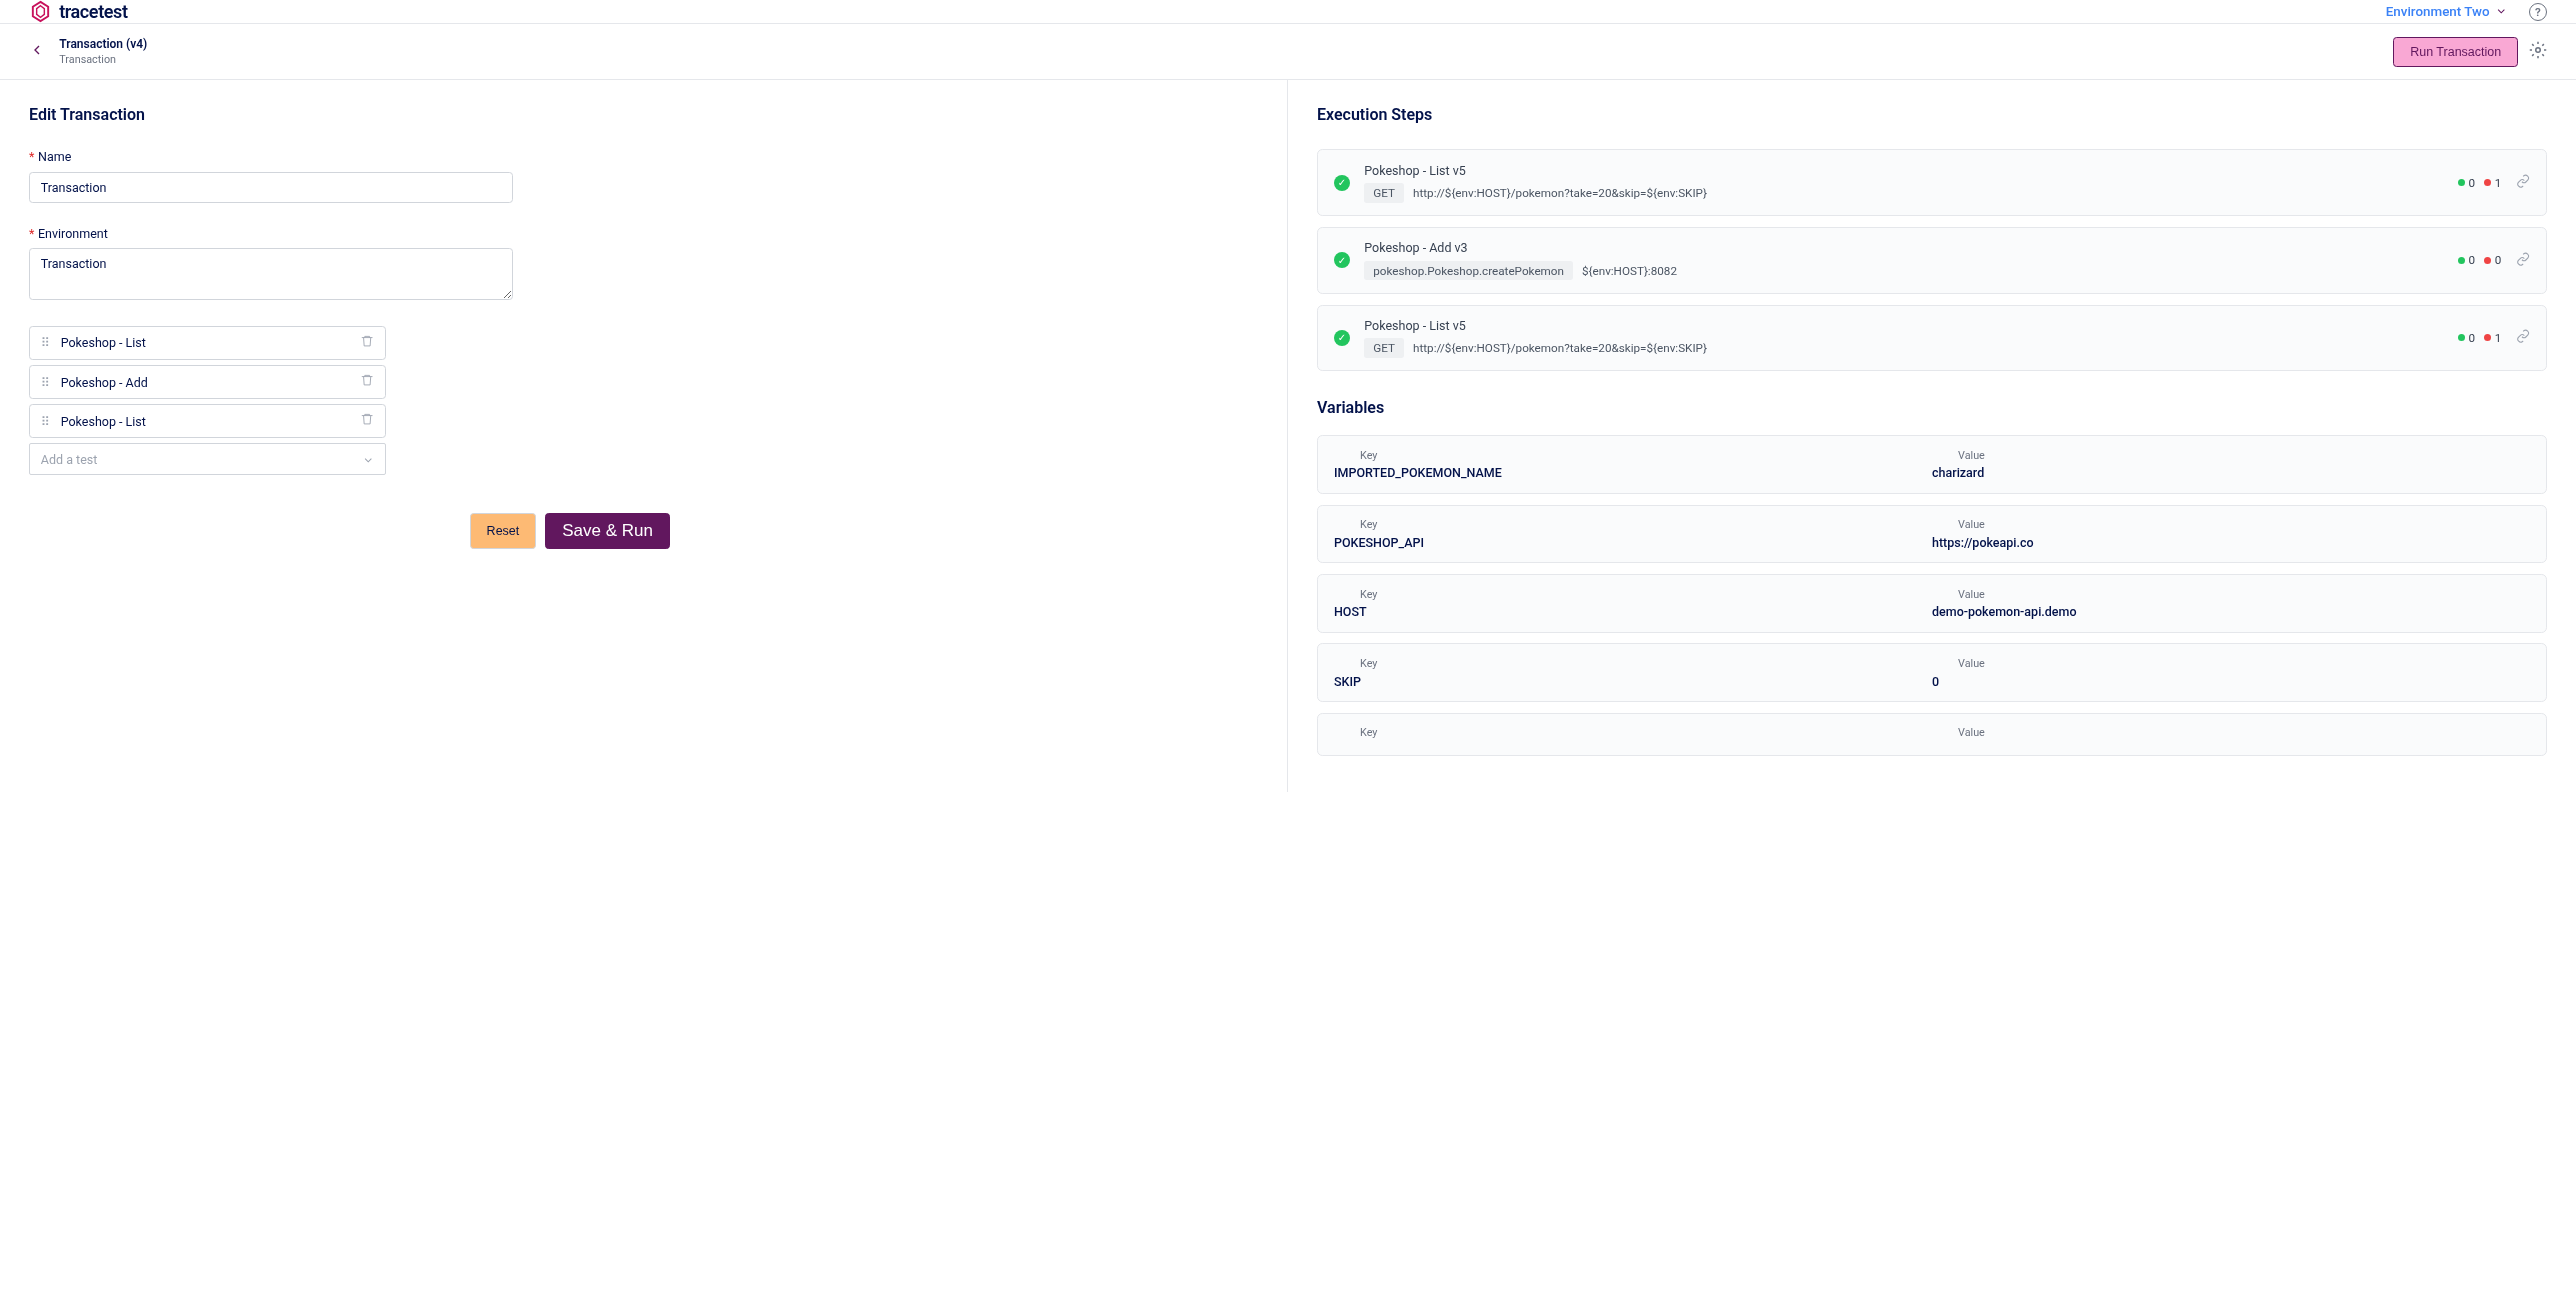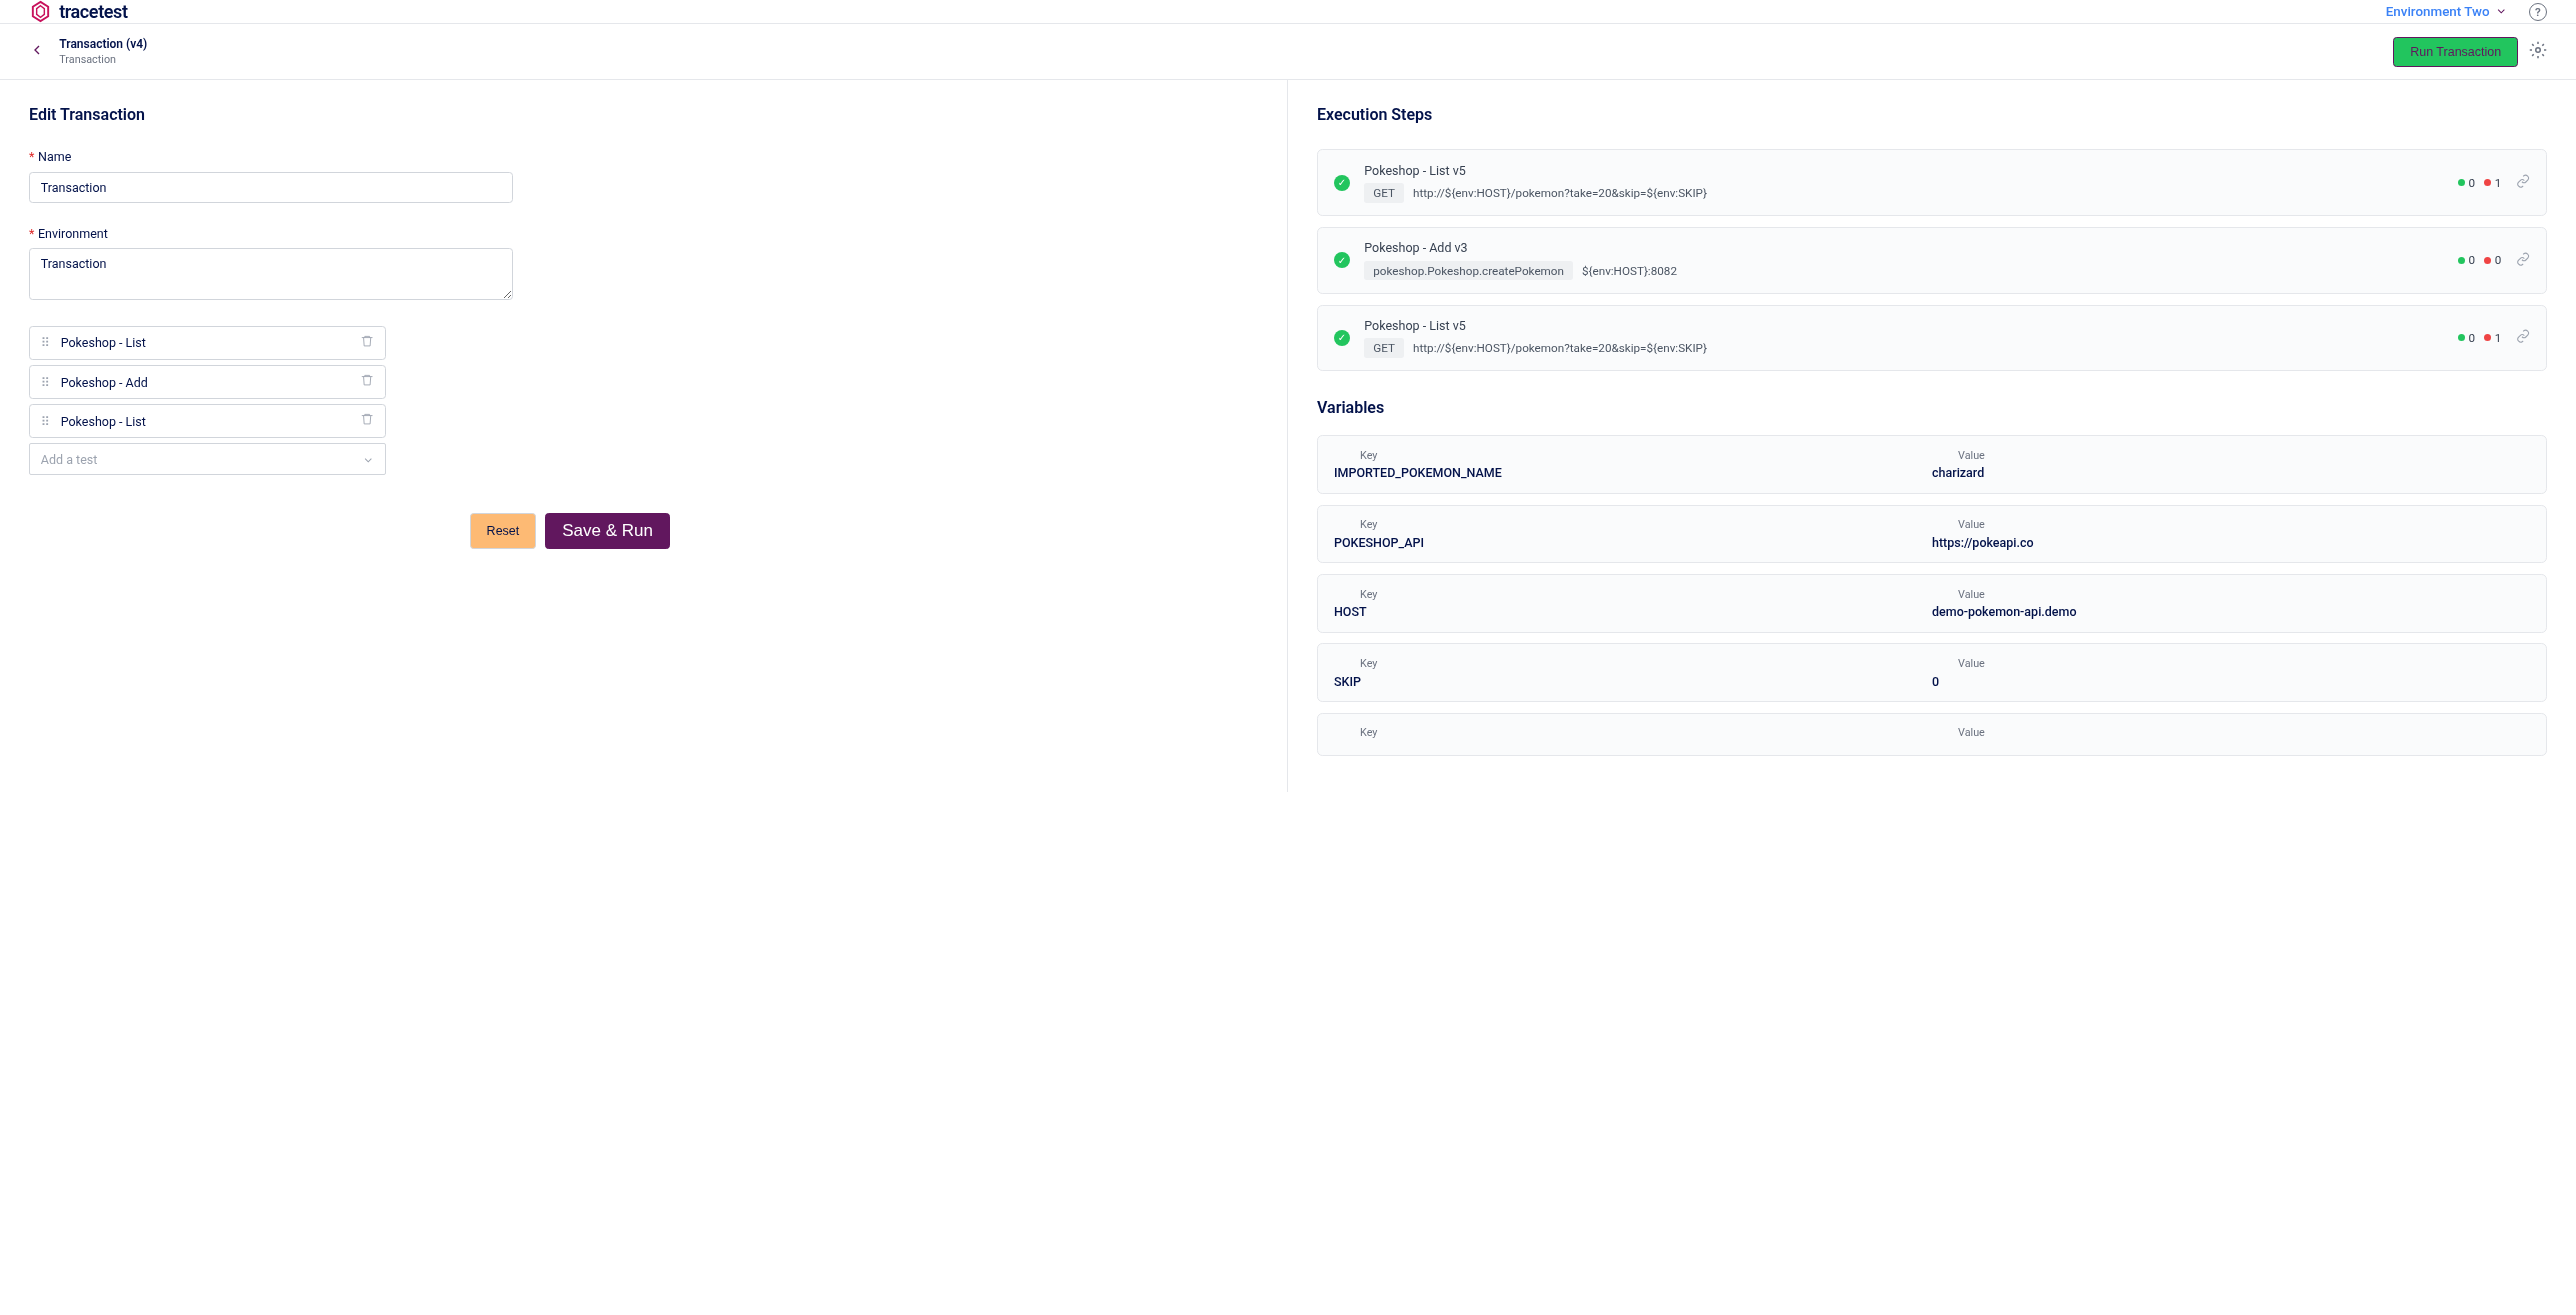--- a/index.html
+++ b/index.html
@@ -65,21 +65,21 @@
   .back-arrow {
     color: #61175E;
     font-size: 18px;
     cursor: pointer;
   }
   .page-title { font-size: 12px; font-weight: 600; color: #03124A; }
   .page-subtitle { font-size: 10.8px; color: #6b7280; margin-top: 1.8px; }
   .sub-right { display: flex; align-items: center; gap: 10.8px; }
   .run-btn {
     border: 0.9px solid #61175E;
-    background: #22c55e;
+    background: #f9a8d4;
     color: #61175E;
     padding: 7.2px 16px;
     border-radius: 3.6px;
     font-weight: 500;
     font-size: 12.5px;
     cursor: pointer;
   }
   .gear-icon {
     color: #6b7280; cursor: pointer;
   }

